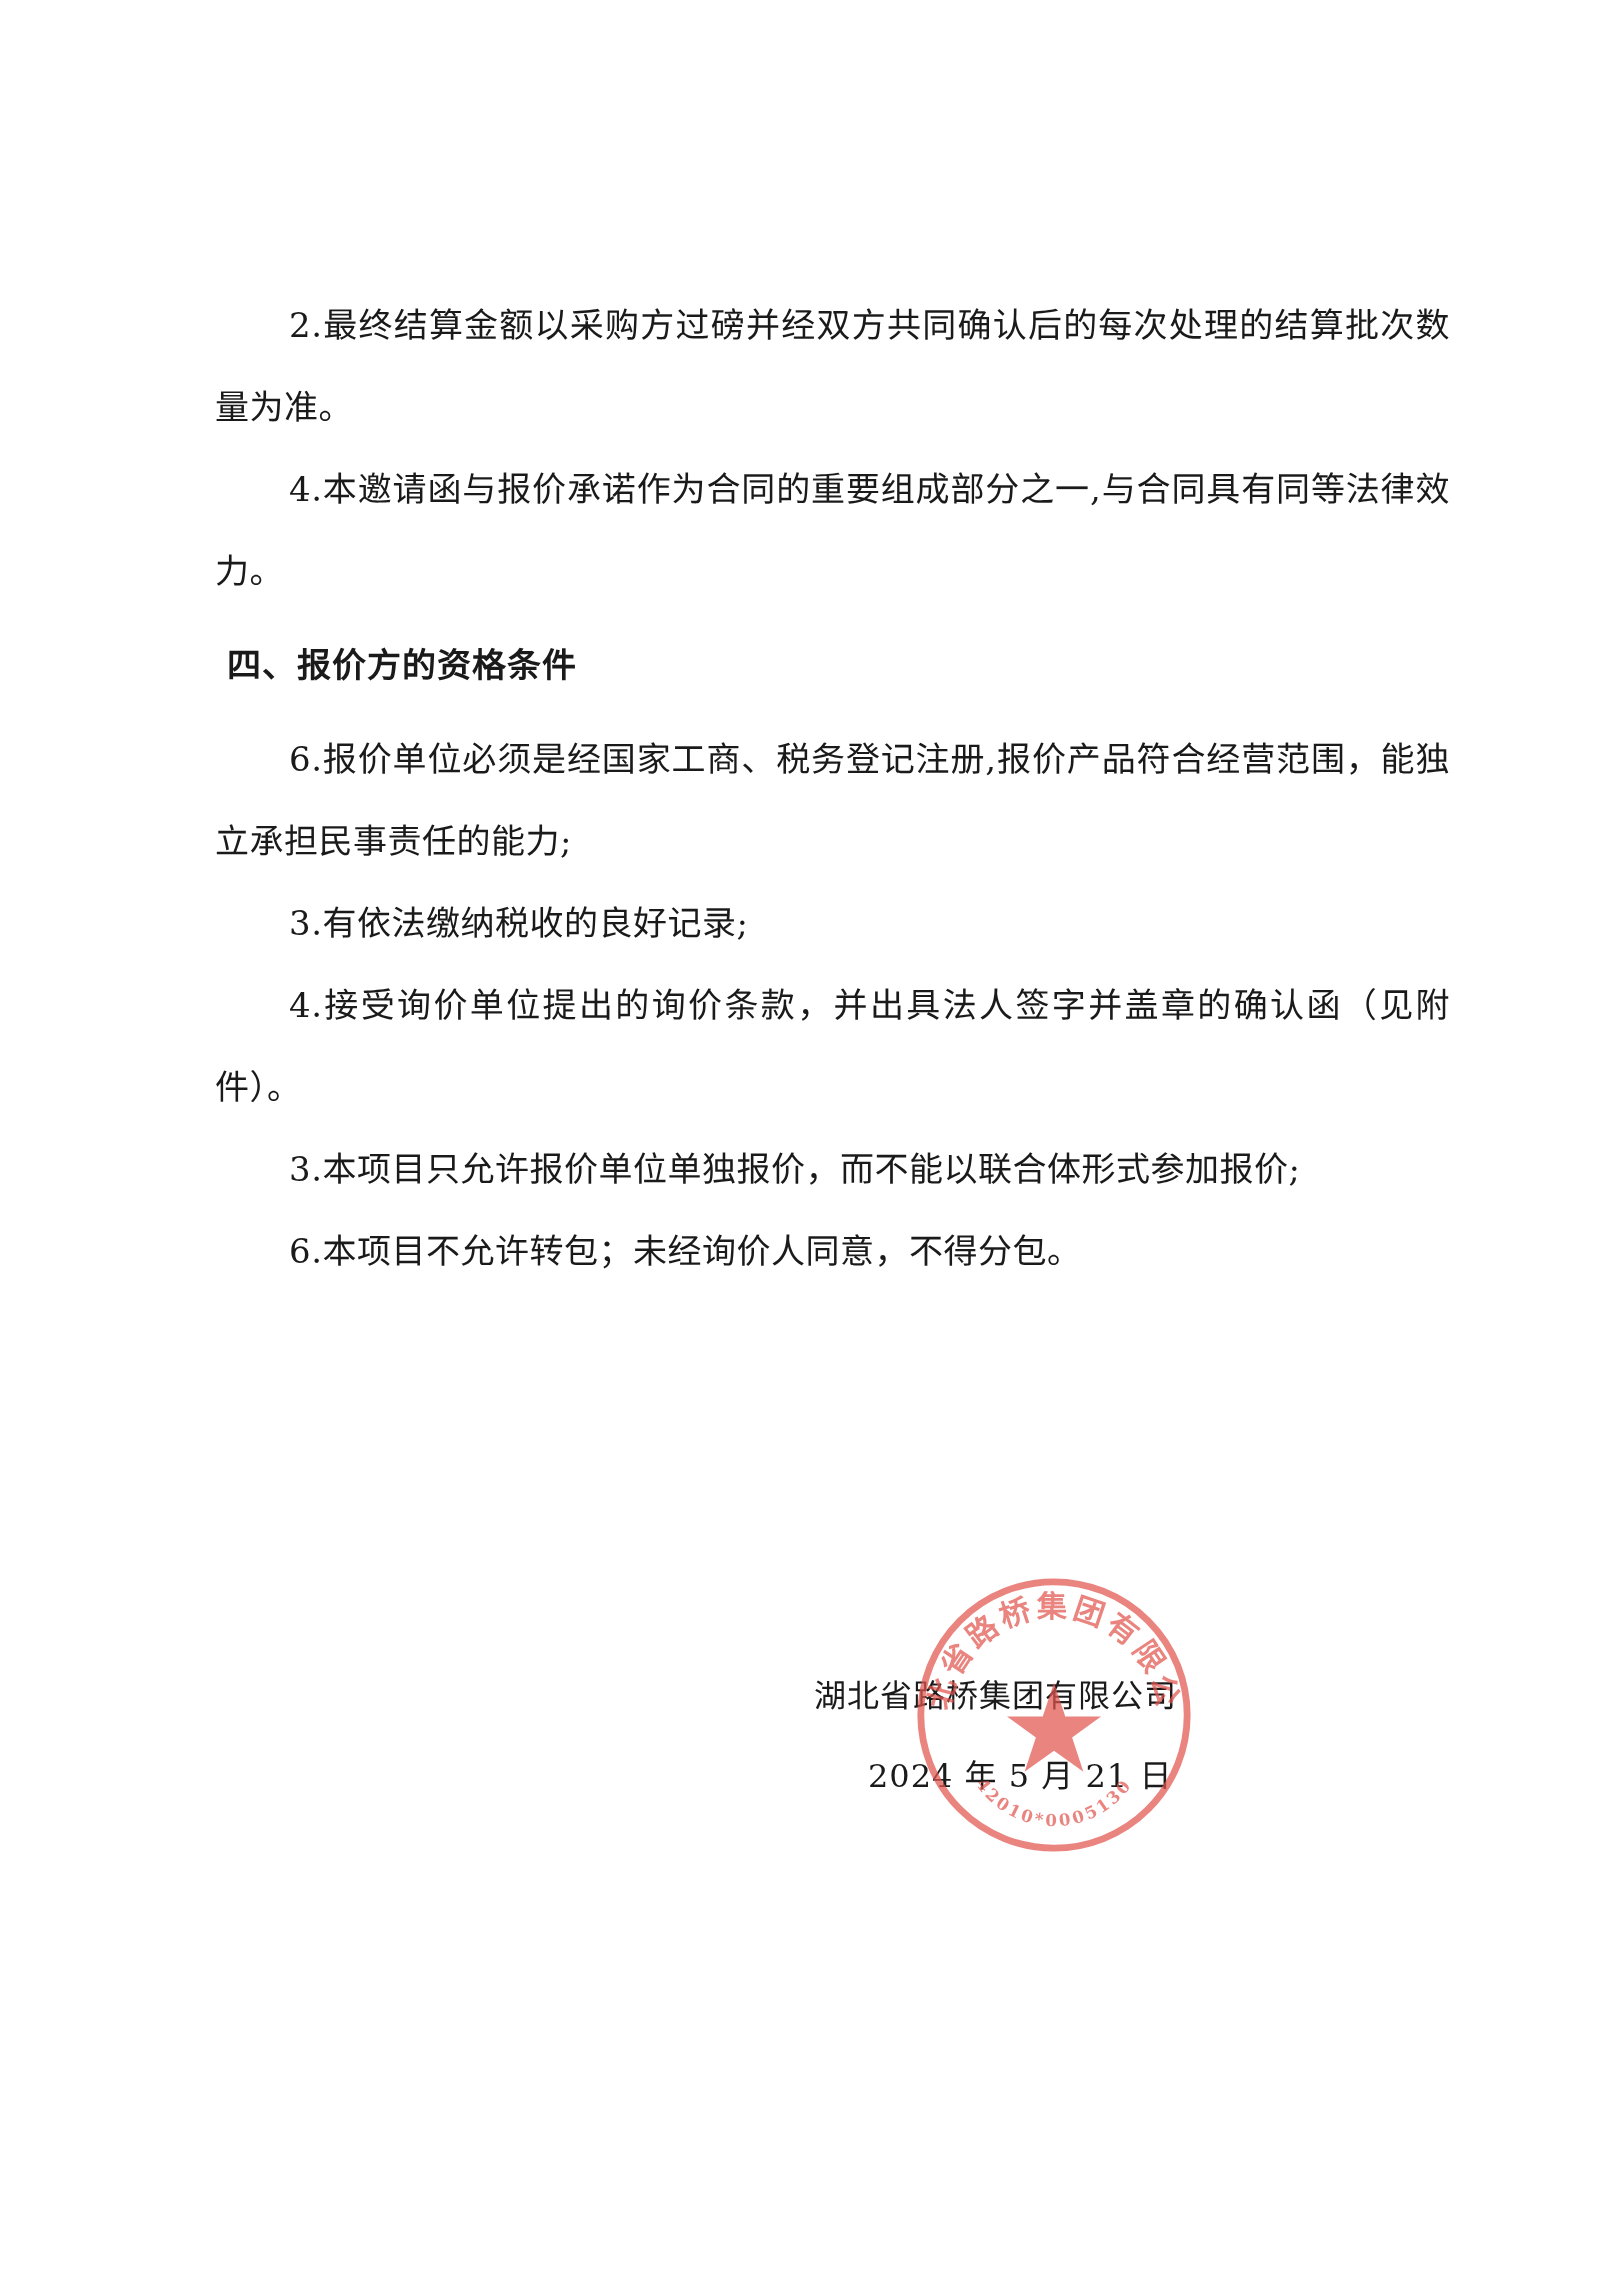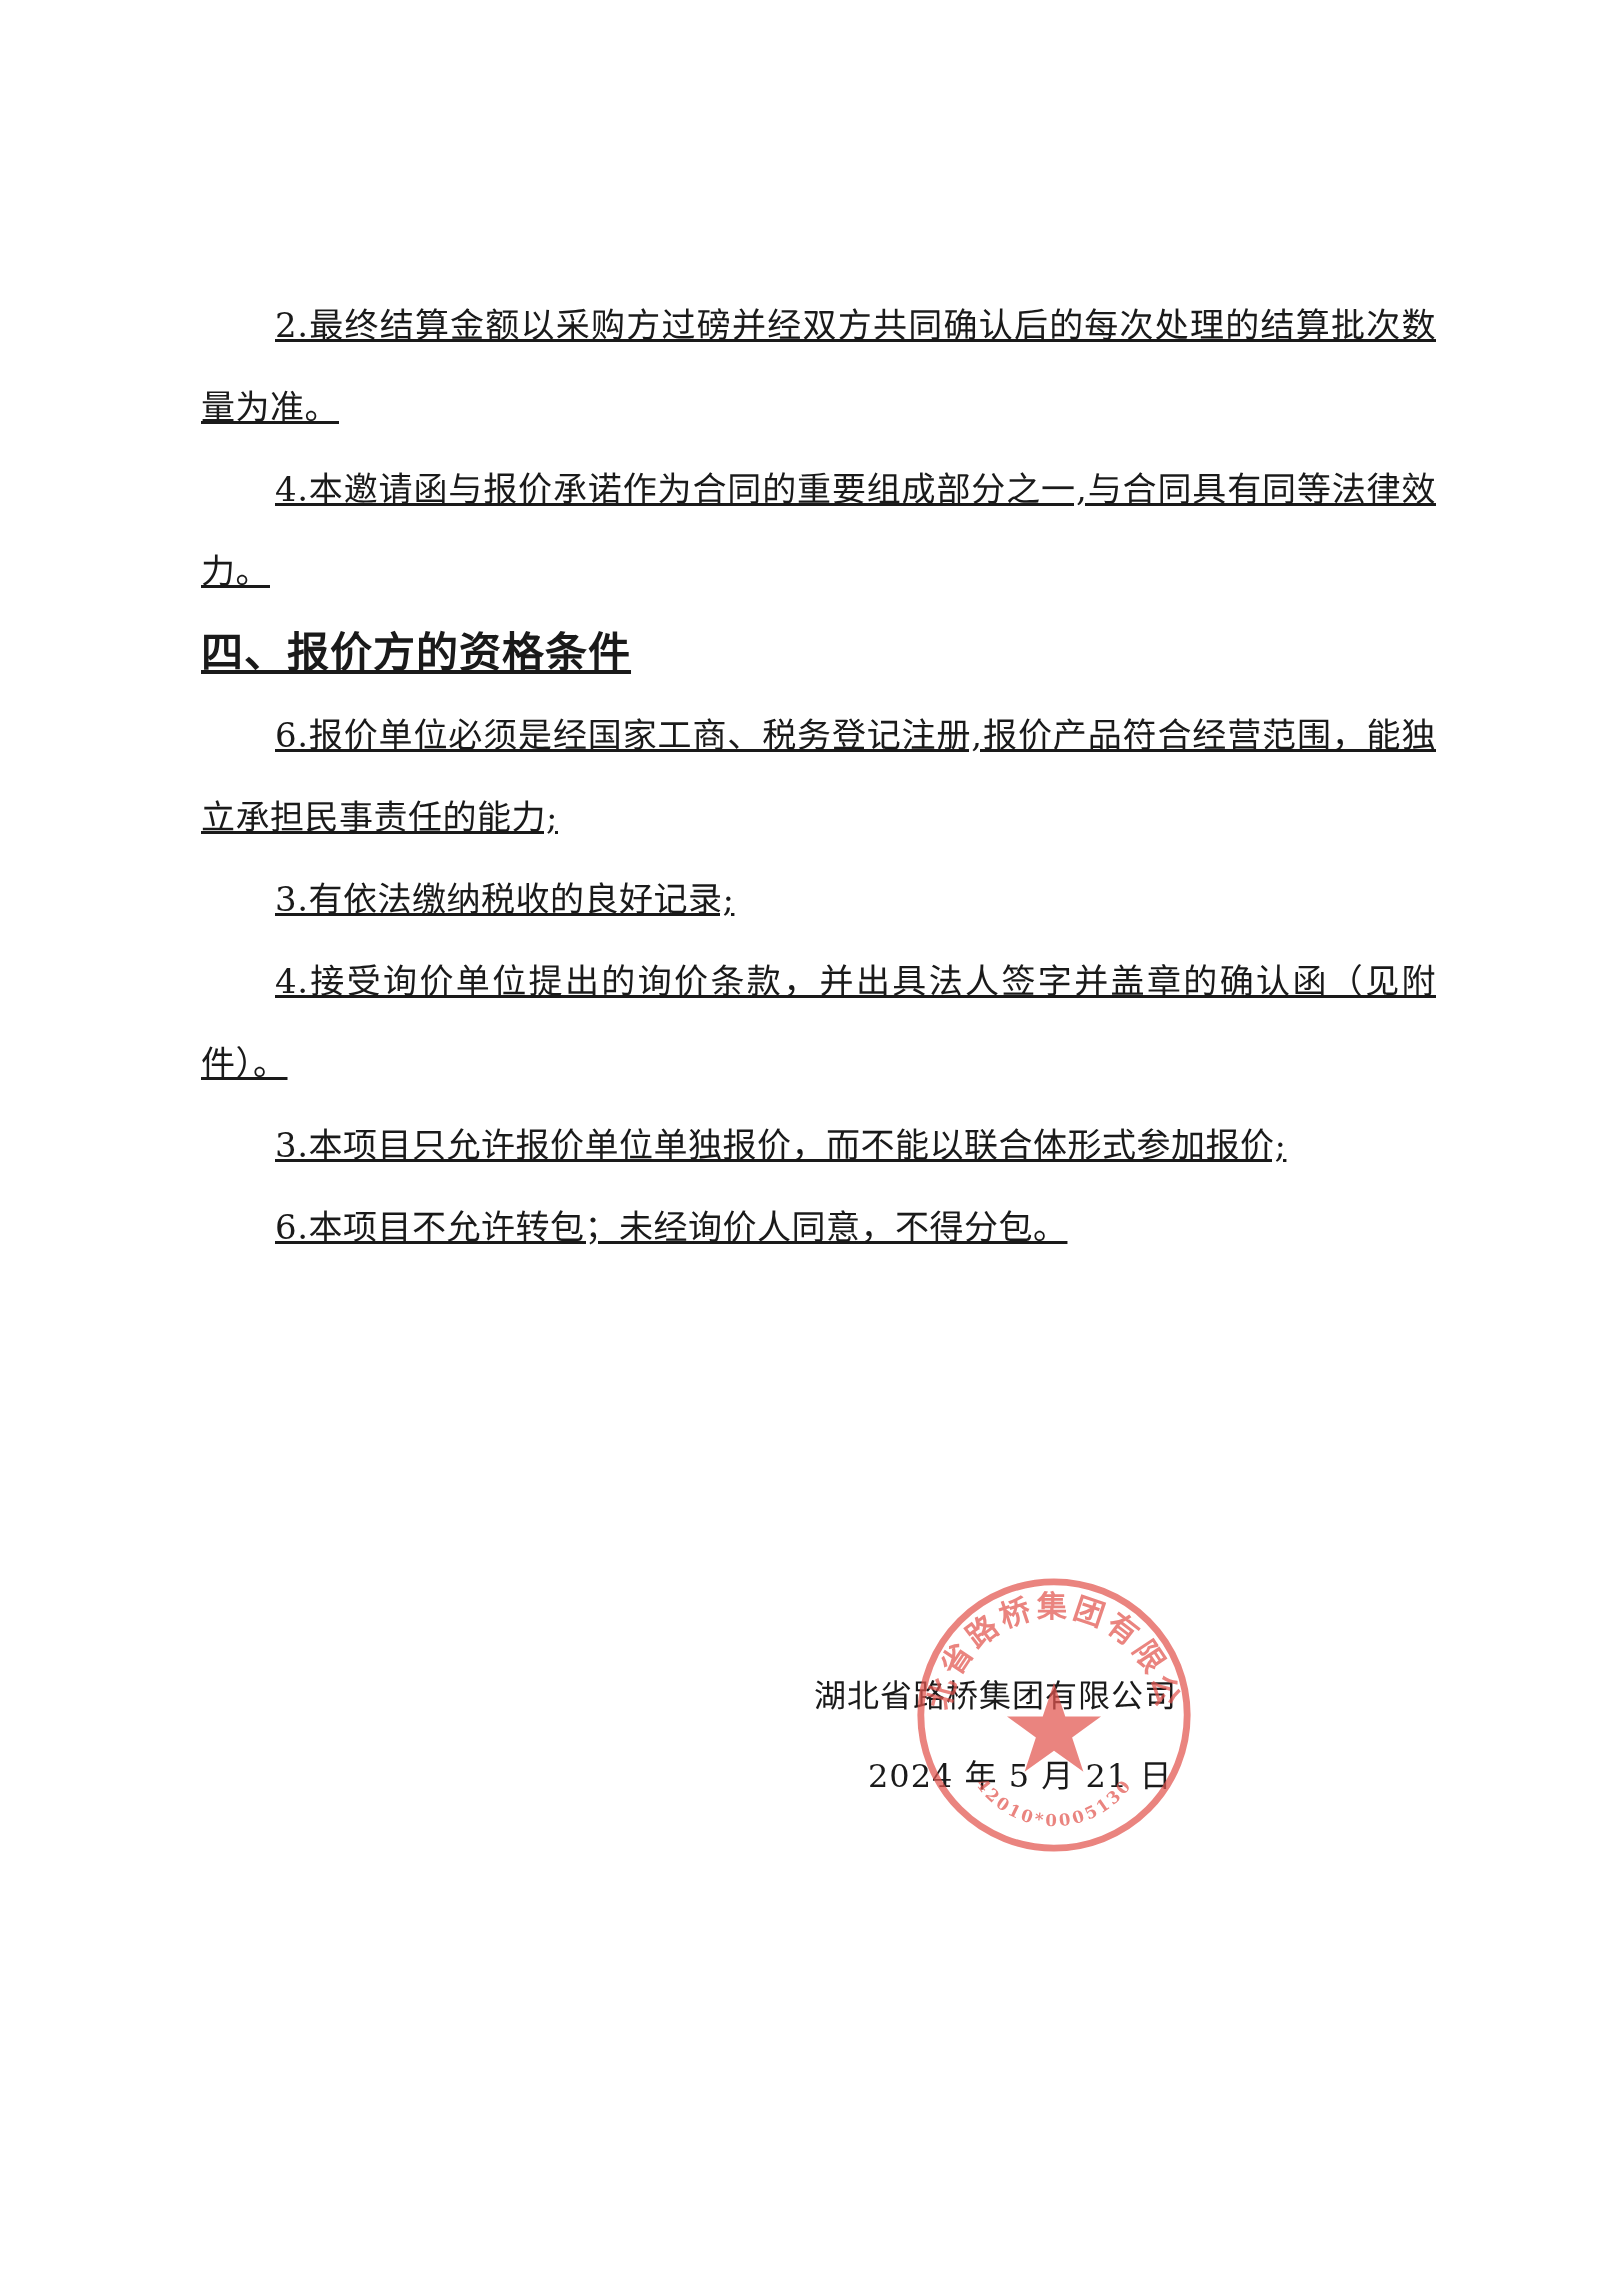--- a/index.html
+++ b/index.html
@@ -11,39 +11,38 @@
     position: relative;
     width: 1621px;
     height: 2294px;
     background: #ffffff;
     overflow: hidden;
     font-family: "DejaVu Serif", "Liberation Serif", serif;
     color: #1a1a1a;
   }
   .content {
     position: absolute;
-    left: 201px;
+    left: 215px;
     top: 284px;
     width: 1235px;
-    text-decoration: underline;
   }
   p.body-text {
     margin: 0 0 0 0;
     font-size: 34px;
     line-height: 82px;
     text-align: justify;
     text-justify: inter-ideograph;
     letter-spacing: 0.5px;
   }
   p.indent {
     text-indent: 74px;
   }
   h2.section-heading {
-    margin: 0;
-    font-size: 42px;
+    margin: 12px;
+    font-size: 34px;
     line-height: 82px;
     font-weight: bold;
     letter-spacing: 1px;
   }
   .signature-block {
     position: absolute;
     left: 814px;
     top: 1656px;
     width: 510px;
     text-align: left;

